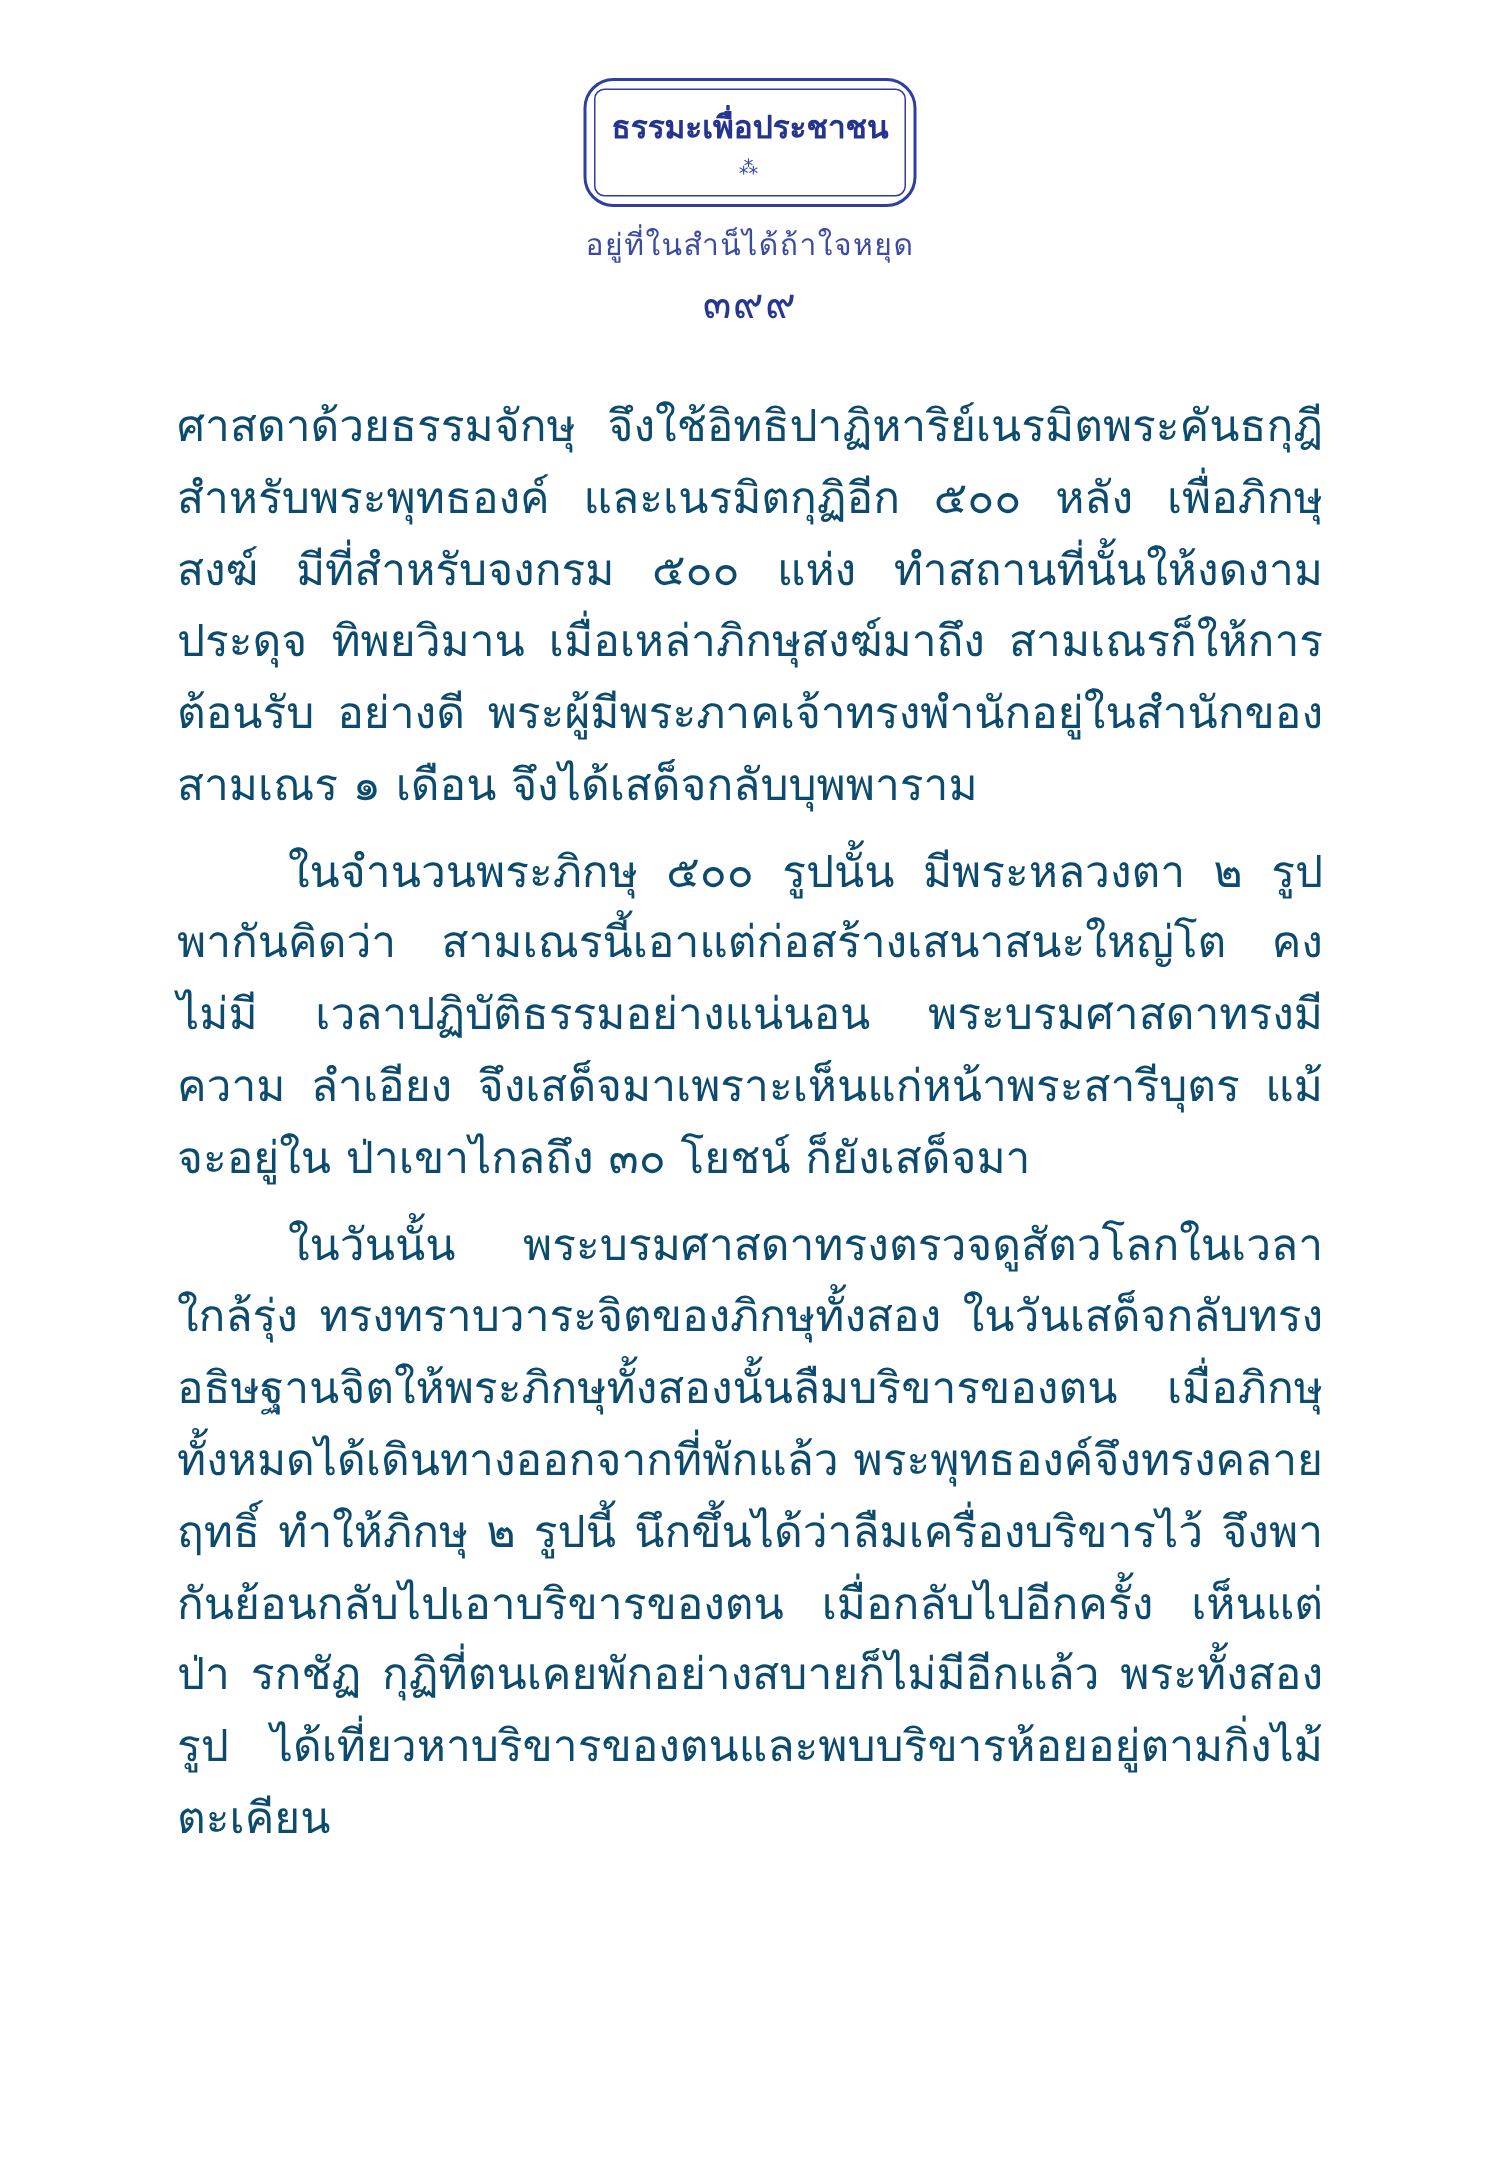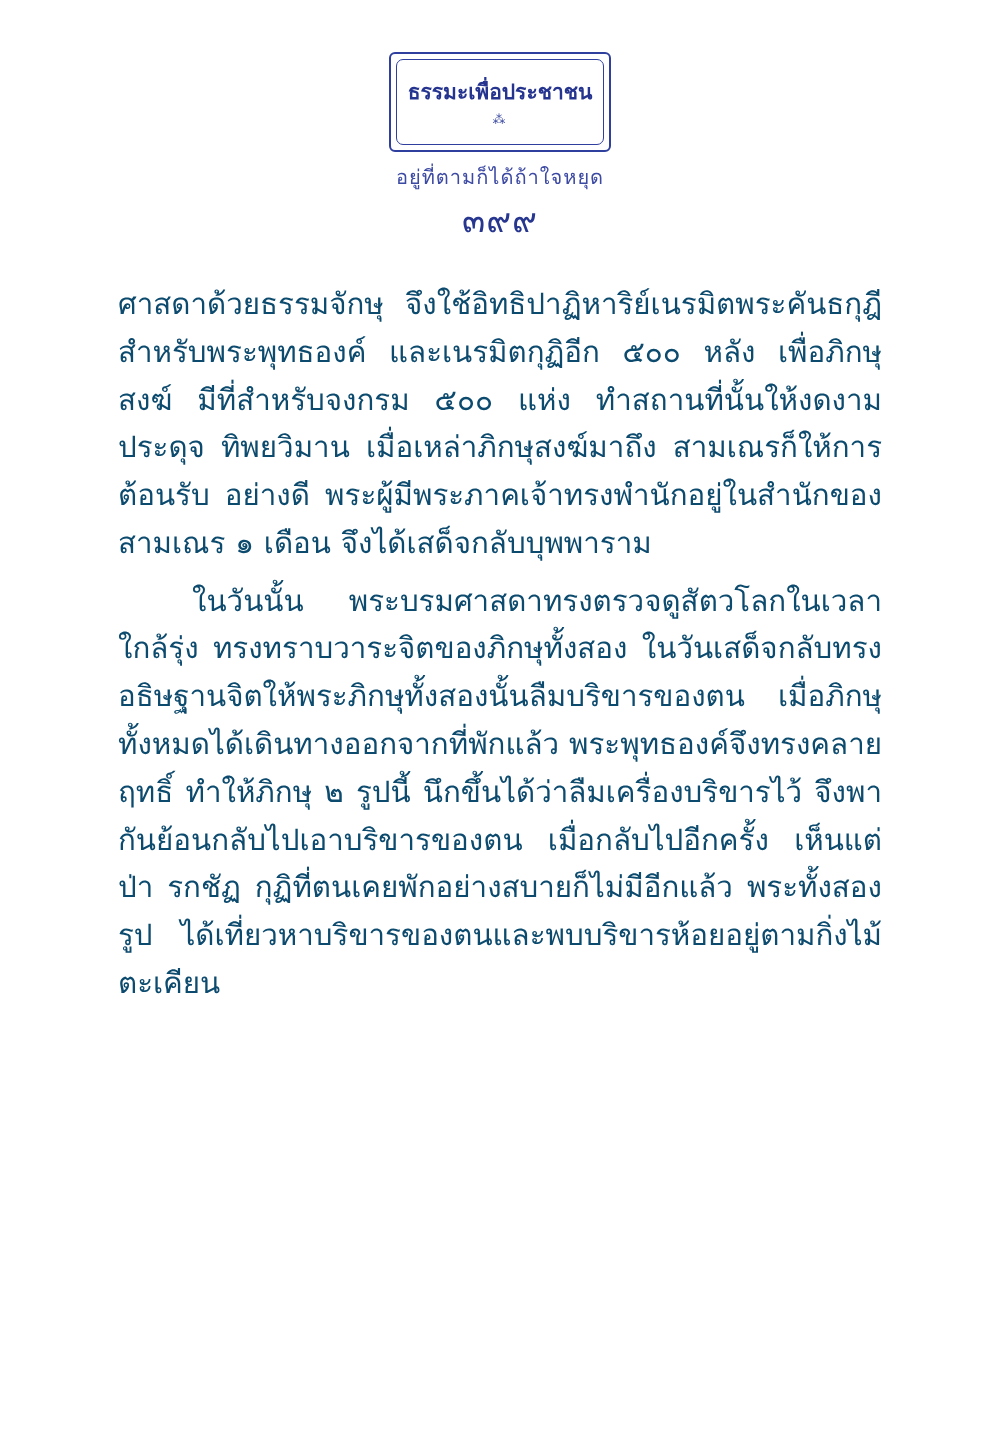--- a/index.html
+++ b/index.html
@@ -28,23 +28,23 @@
   .masthead {
     display: flex;
     flex-direction: column;
     align-items: center;
     margin: 0;
   }
 
   .logo-plate {
     position: relative;
     width: 222px;
-    height: 100px;
+    height: 86px;
     border: 2px solid #2f3f9e;
-    border-radius: 6px;
+    border-radius: 20px;
     background: #ffffff;
     display: flex;
     flex-direction: column;
     align-items: center;
     justify-content: center;
     box-sizing: border-box;
   }
   .logo-plate::before {
     content: "";
     position: absolute;
@@ -78,21 +78,21 @@
     margin-top: 13px;
     font-size: 20px;
     color: #3c4aa3;
     letter-spacing: 1px;
     text-align: center;
     line-height: 1.2;
   }
 
   .folio {
     margin-top: 14px;
-    font-size: 34px;
+    font-size: 28px;
     color: #27378f;
     text-align: center;
     line-height: 1;
     letter-spacing: 1px;
   }
 
   
   .body-text {
     margin-top: 44px;
   }
@@ -117,23 +117,24 @@
 
 <div class="page">
 
   <div class="masthead">
 
     <div class="logo-plate">
       <div class="logo-wordmark">ธรรมะเพื่อประชาชน</div>
       <div class="logo-flourish">⁂</div>
     </div>
 
-    <div class="tagline">อยู่ที่ตามก็ได้ถ้าใจหยุด</div>
+    <div class="tagline">อยู่ที่ในสำน็ได้ถ้าใจหยุด</div>
 
     <div class="folio">๓๙๙</div>
   </div>
 
   <div class="body-text">
     <p class="para">ศาสดาด้วยธรรมจักษุ  จึงใช้อิทธิปาฏิหาริย์เนรมิตพระคันธกุฎี สำหรับพระพุทธองค์ และเนรมิตกุฏิอีก ๕๐๐ หลัง เพื่อภิกษุสงฆ์ มีที่สำหรับจงกรม  ๕๐๐  แห่ง  ทำสถานที่นั้นให้งดงามประดุจ ทิพยวิมาน    เมื่อเหล่าภิกษุสงฆ์มาถึง สามเณรก็ให้การต้อนรับ อย่างดี  พระผู้มีพระภาคเจ้าทรงพำนักอยู่ในสำนักของสามเณร ๑ เดือน  จึงได้เสด็จกลับบุพพาราม</p>
+    <p class="para indent">ในจำนวนพระภิกษุ ๕๐๐ รูปนั้น  มีพระหลวงตา ๒ รูป พากันคิดว่า  สามเณรนี้เอาแต่ก่อสร้างเสนาสนะใหญ่โต  คงไม่มี เวลาปฏิบัติธรรมอย่างแน่นอน   พระบรมศาสดาทรงมีความ ลำเอียง  จึงเสด็จมาเพราะเห็นแก่หน้าพระสารีบุตร  แม้จะอยู่ใน ป่าเขาไกลถึง ๓๐ โยชน์ ก็ยังเสด็จมา</p>
     <p class="para indent">ในวันนั้น  พระบรมศาสดาทรงตรวจดูสัตวโลกในเวลา ใกล้รุ่ง  ทรงทราบวาระจิตของภิกษุทั้งสอง  ในวันเสด็จกลับทรง อธิษฐานจิตให้พระภิกษุทั้งสองนั้นลืมบริขารของตน   เมื่อภิกษุ ทั้งหมดได้เดินทางออกจากที่พักแล้ว  พระพุทธองค์จึงทรงคลาย ฤทธิ์  ทำให้ภิกษุ ๒ รูปนี้  นึกขึ้นได้ว่าลืมเครื่องบริขารไว้  จึงพา กันย้อนกลับไปเอาบริขารของตน  เมื่อกลับไปอีกครั้ง  เห็นแต่ป่า รกชัฏ  กุฏิที่ตนเคยพักอย่างสบายก็ไม่มีอีกแล้ว  พระทั้งสองรูป ได้เที่ยวหาบริขารของตนและพบบริขารห้อยอยู่ตามกิ่งไม้ตะเคียน</p>
   </div>
 
 </div>
 
 </body></html>

